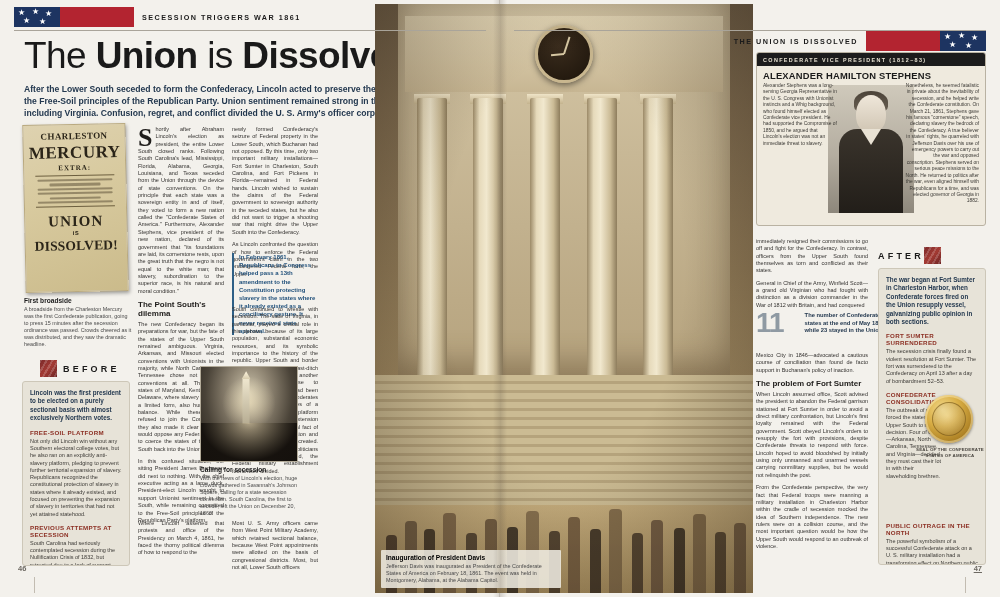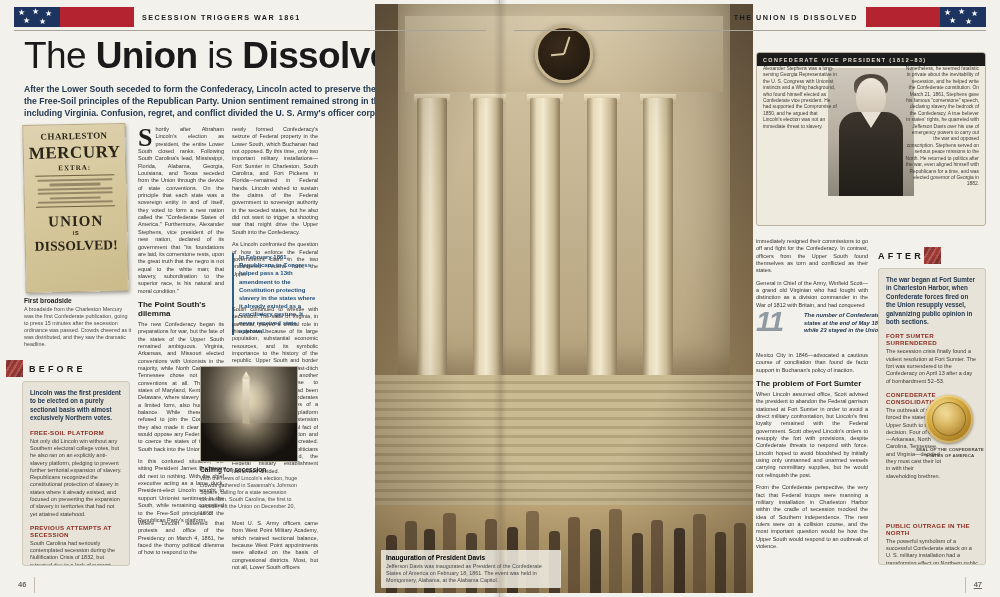--- a/index.html
+++ b/index.html
@@ -22,21 +22,21 @@
     background: linear-gradient(to right, rgba(0,0,0,0) 0%, rgba(80,70,60,.16) 45%, rgba(80,70,60,.20) 52%, rgba(0,0,0,0) 100%);
     z-index: 40; pointer-events: none;
   }
 
   
   .runhead {
     position: absolute; top: 6px; height: 22px;
     display: flex; align-items: center; z-index: 30;
   }
   .runhead-left  { left: 14px; }
-  .runhead-right { right: 14px; }
+  .runhead-right { right: 14px; margin-top: 24px; }
   .flag {
     position: relative; width: 120px; height: 20px;
     background: #b32430; overflow: hidden;
   }
   .flag .canton {
     position: absolute; left: 0; top: 0; width: 46px; height: 20px;
     background: #1d3461;
   }
   .flag .canton .star {
     position: absolute; color: #fff; font-size: 8px; line-height: 8px;
@@ -303,34 +303,34 @@
     border: 1px solid rgba(110,76,12,.55);
     background: radial-gradient(circle at 45% 40%, rgba(255,245,210,.35), rgba(120,85,20,.25));
   }
   .seal-cap {
     position:absolute; left: 912px; top: 447px; width: 76px; text-align:center;
     font-size: 4.4px; line-height: 5.6px; font-weight: bold; color: #4a4640; letter-spacing:.2px;
   }
 
   
   .stat {
-    position: absolute; display: flex; align-items: flex-start; gap: 21px; font-style: italic;
+    position: absolute; display: flex; align-items: flex-end; gap: 21px;
   }
   .stat-num {
     font-size: 28px; line-height: 24px; font-weight: bold; color: #8f9aa3;
     font-family: "Liberation Sans", sans-serif; letter-spacing: -1px;
   }
   .stat-txt {
     font-size: 5.8px; line-height: 7.6px; font-weight: bold; color: #23384f;
     width: 86px; padding-top: 2px;
   }
 
   
   .folio {
-    position: absolute; bottom: 8px; font-size: 7.5px; color: #6e6a63; font-weight: bold;
+    position: absolute; bottom: 24px; font-size: 7.5px; color: #6e6a63; font-weight: bold;
   }
   .folio-left  { left: 18px; }
   .folio-right { right: 18px; text-decoration: underline; }
   .folio-rule {
     position:absolute; bottom: 4px; width: 1px; height: 16px; background: #c2bcb1;
   }
   .folio-rule-l { left: 34px; }
   .folio-rule-r { right: 34px; }
 </style>
 </head>
@@ -387,21 +387,21 @@
     <div class="bs-rule"></div>
     <div class="bs-l4">UNION</div>
     <div class="bs-l5">IS</div>
     <div class="bs-l6">DISSOLVED!</div>
   </div>
   <div class="broadside-cap cap">
     <div class="cap-title">First broadside</div>
     <div class="cap-body">A broadside from the Charleston Mercury was the first Confederate publication, going to press 15 minutes after the secession ordinance was passed. Crowds cheered as it was distributed, and they saw the dramatic headline.</div>
   </div>
 
-  <div class="ba-tab" style="left:6px; top:360px;">
+  <div class="ba-tab" style="left:40px; top:360px;">
     <div class="ba-flag"></div>
     <span class="ba-label">BEFORE</span>
   </div>
   <div class="sidebox" style="left:22px; top:381px; width:108px; height:185px;">
     <div class="sb-lede">Lincoln was the first president to be elected on a purely sectional basis with almost exclusively Northern votes.</div>
     <div class="sb-h">FREE-SOIL PLATFORM</div>
     <div class="sb-p">Not only did Lincoln win without any Southern electoral college votes, but he also ran on an explicitly anti-slavery platform, pledging to prevent further territorial expansion of slavery. Republicans recognized the constitutional protection of slavery in states where it already existed, and focused on preventing the expansion of slavery in territories that had not yet attained statehood.</div>
     <div class="sb-h">PREVIOUS ATTEMPTS AT SECESSION</div>
     <div class="sb-p">South Carolina had seriously contemplated secession during the Nullification Crisis of 1832, but retreated due to a lack of support from other Southern states. Sectional tensions flared again in relation to slavery in the territories captured in the War with Mexico, but calmed after the passage of the Compromise of 1850.</div>
   </div>
@@ -485,20 +485,21 @@
     <div class="ca-vig"></div>
 
     <div class="ca-caption">
       <div class="cap-title">Inauguration of President Davis</div>
       <div class="cap-body">Jefferson Davis was inaugurated as President of the Confederate States of America on February 18, 1861. The event was held in Montgomery, Alabama, at the Alabama Capitol.</div>
     </div>
   </div>
 
   <div class="profile">
     <div class="profile-bar">CONFEDERATE VICE PRESIDENT (1812–83)</div>
+    <div class="profile-name">ALEXANDER HAMILTON STEPHENS</div>
     <div class="profile-body">
       <div class="portrait">
         <div class="hair"></div>
         <div class="head"></div>
         <div class="body"></div>
         <div class="collar"></div>
       </div>
       <div class="profile-col pc-left">Alexander Stephens was a long-serving Georgia Representative in the U. S. Congress with Unionist instincts and a Whig background, who found himself elected as Confederate vice president. He had supported the Compromise of 1850, and he argued that Lincoln's election was not an immediate threat to slavery.</div>
       <div class="profile-col pc-right">Nonetheless, he seemed fatalistic in private about the inevitability of secession, and he helped write the Confederate constitution. On March 21, 1861, Stephens gave his famous "cornerstone" speech, declaring slavery the bedrock of the Confederacy. A true believer in states' rights, he quarreled with Jefferson Davis over his use of emergency powers to carry out the war and opposed conscription. Stephens served on serious peace missions to the North. He returned to politics after the war, even aligned himself with Republicans for a time, and was elected governor of Georgia in 1882.</div>
     </div>

